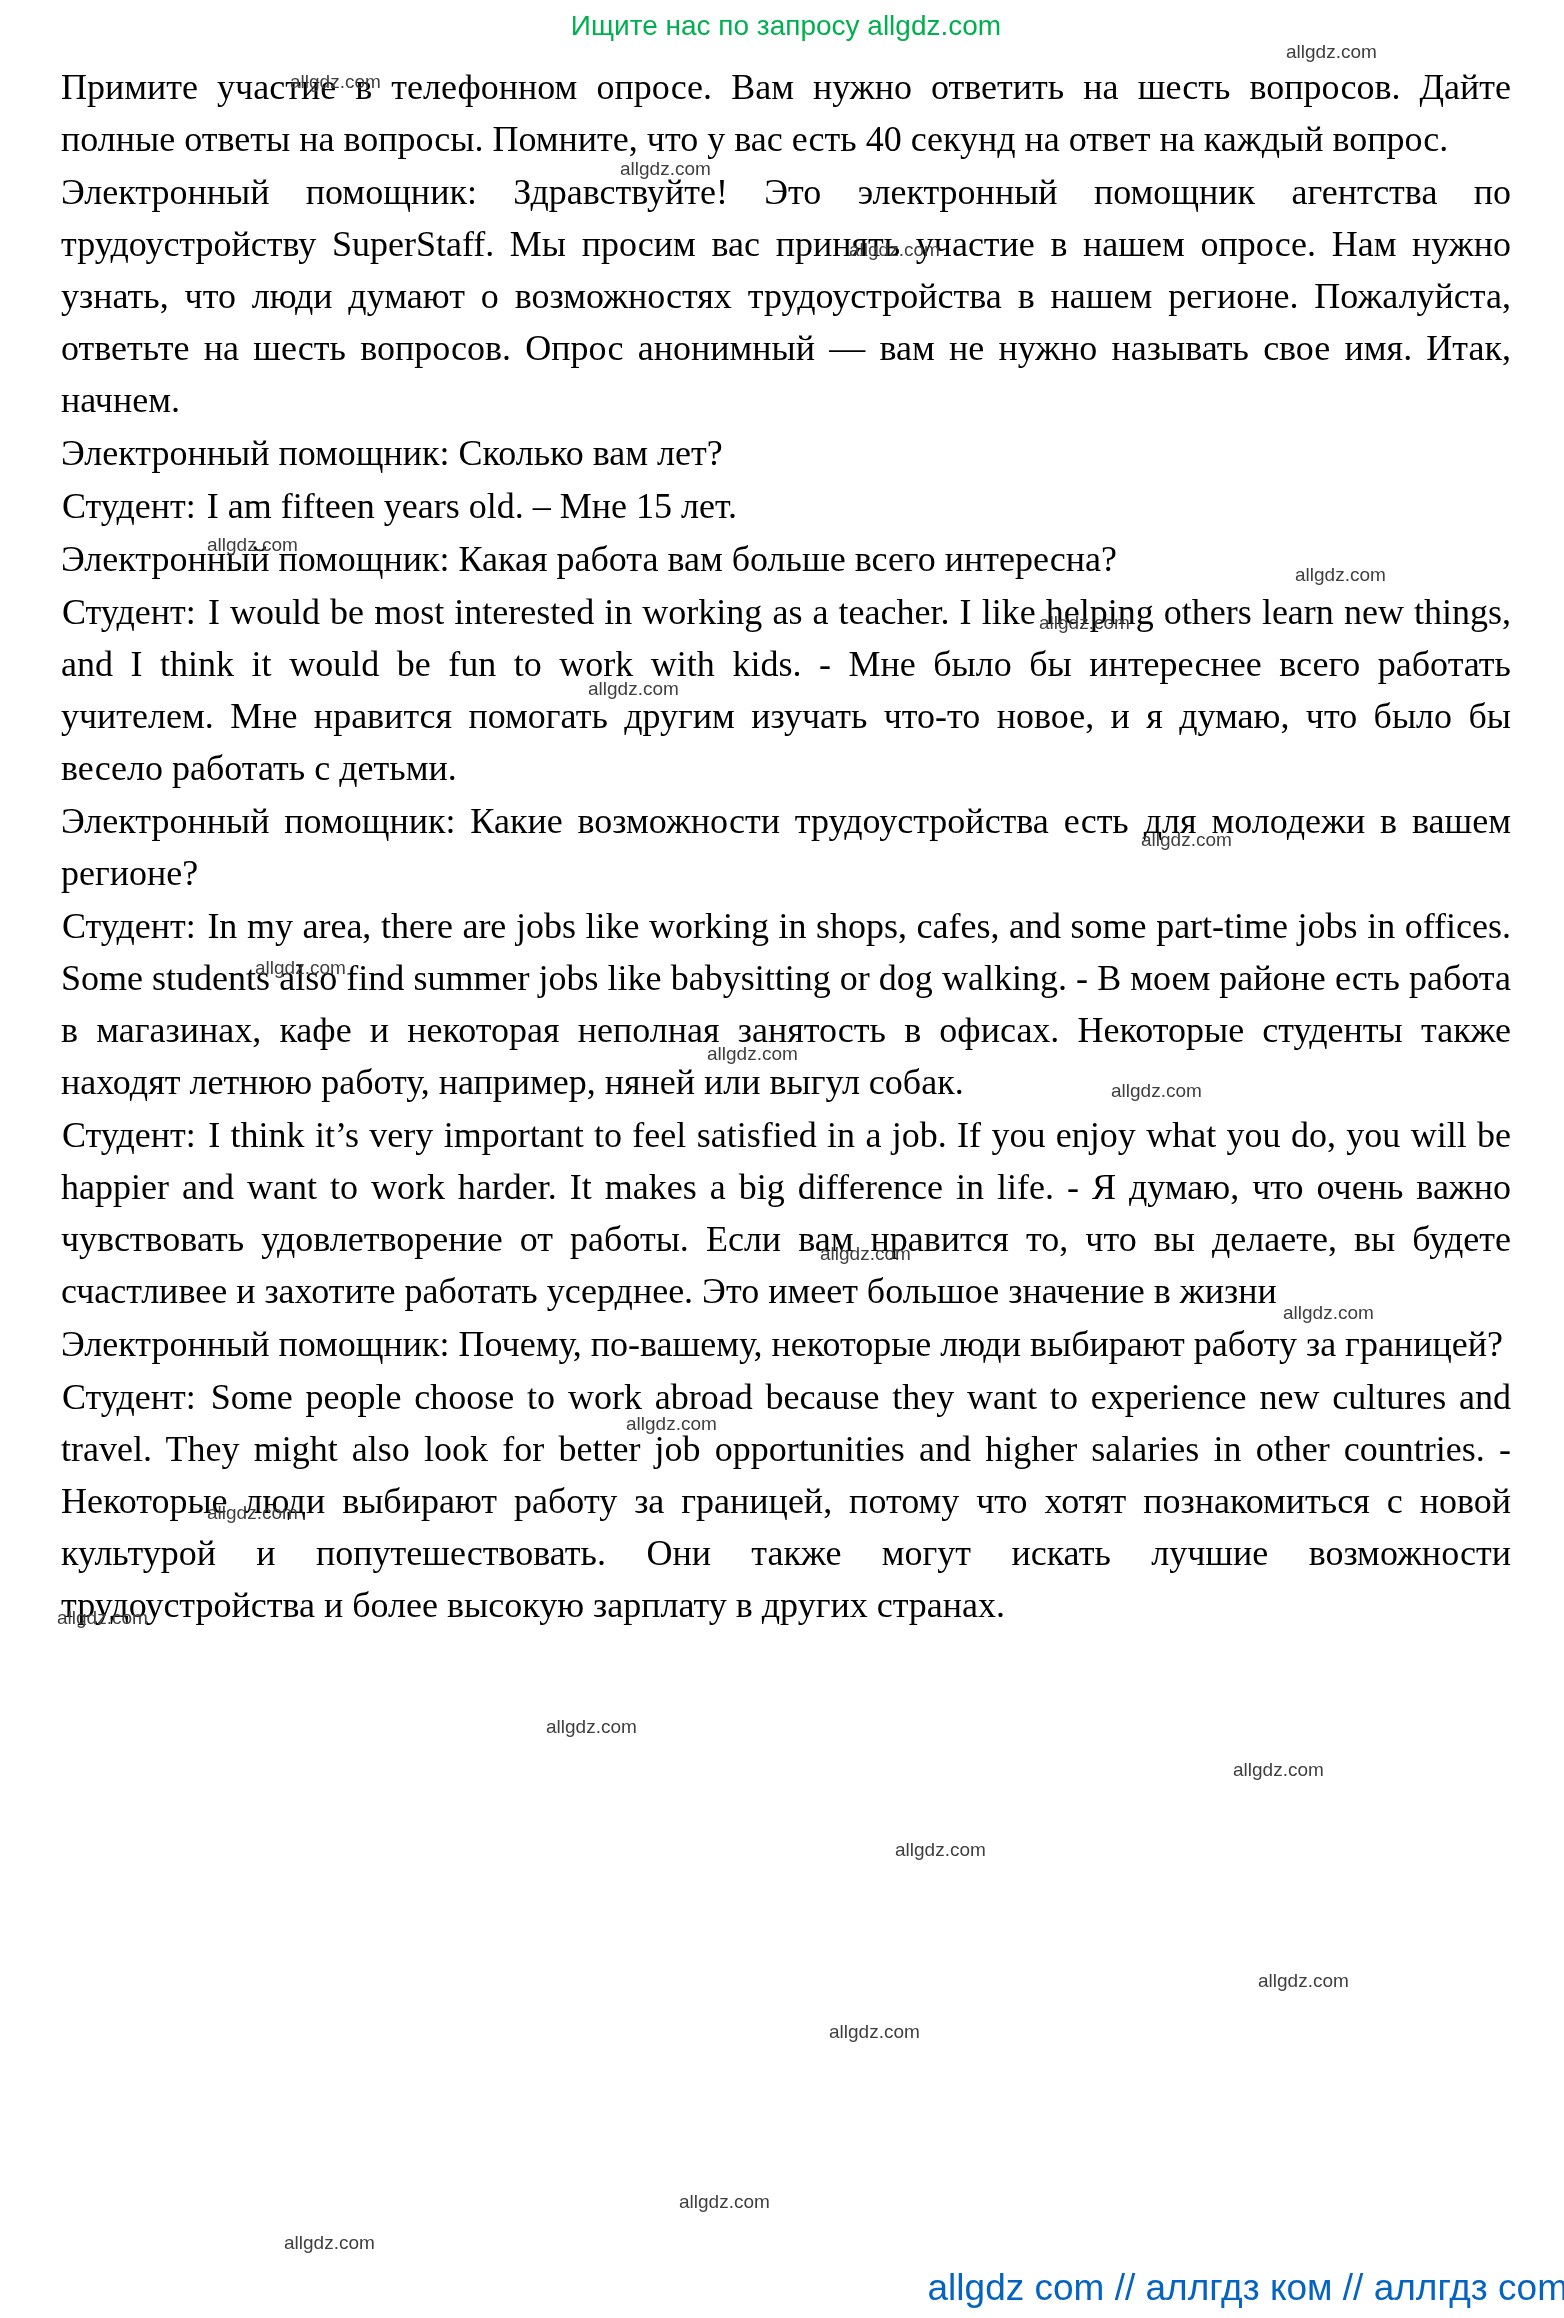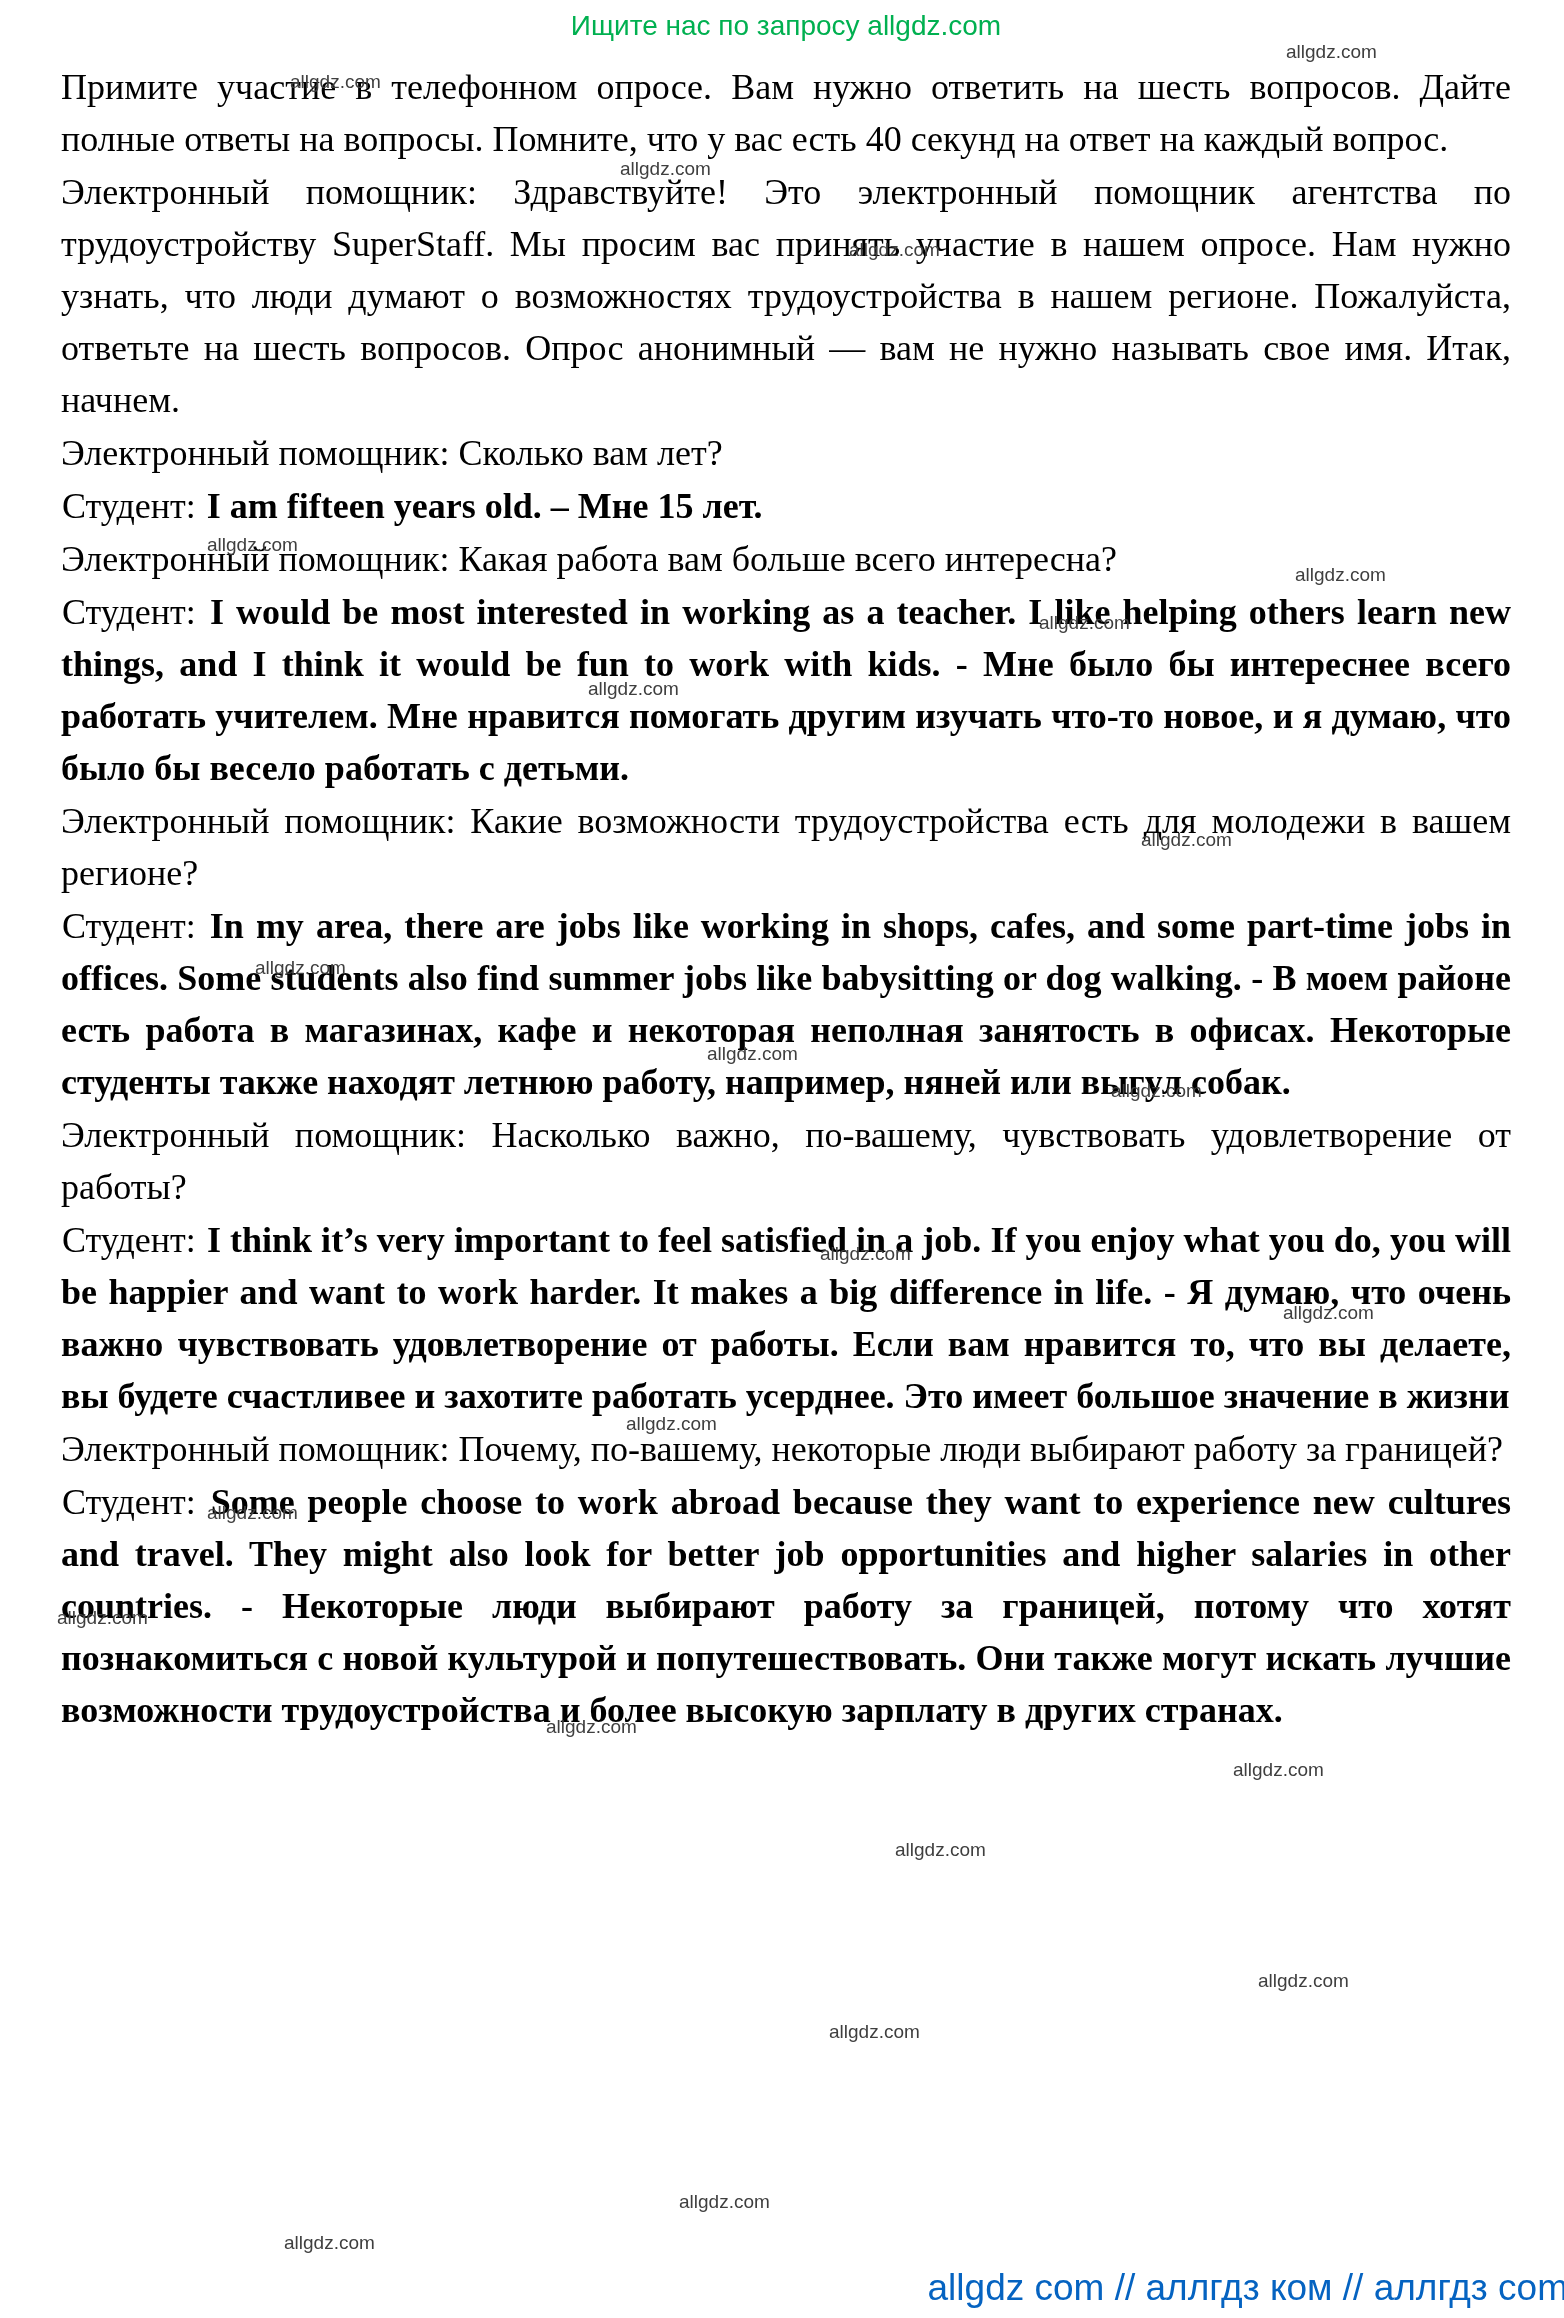--- a/index.html
+++ b/index.html
@@ -38,21 +38,21 @@
   }
 
   .title {
     font-size: 39px;
     font-weight: bold;
     text-align: left;
     line-height: 52px;
   }
 
   .para { text-align: justify; }
-  .para b { font-weight: bold; }
+  .para b { font-weight: normal; }
 
   .wm {
     position: absolute;
     font-family: "Liberation Sans", sans-serif;
     font-size: 19px;
     color: var(--watermark-gray, #3f3f3f);
     white-space: nowrap;
   }
 
   .footer {
@@ -81,21 +81,20 @@
 
     <p class="para">Электронный помощник: Сколько вам лет?</p>
     <p class="para"><span>Студент: </span><b>I am fifteen years old. – Мне 15 лет.</b></p>
 
     <p class="para">Электронный помощник: Какая работа вам больше всего интересна?</p>
     <p class="para"><span>Студент: </span><b>I would be most interested in working as a teacher. I like helping others learn new things, and I think it would be fun to work with kids. - Мне было бы интереснее всего работать учителем. Мне нравится помогать другим изучать что-то новое, и я думаю, что было бы весело работать с детьми.</b></p>
 
     <p class="para">Электронный помощник: Какие возможности трудоустройства есть для молодежи в вашем регионе?</p>
     <p class="para"><span>Студент: </span><b>In my area, there are jobs like working in shops, cafes, and some part-time jobs in offices. Some students also find summer jobs like babysitting or dog walking. - В моем районе есть работа в магазинах, кафе и некоторая неполная занятость в офисах. Некоторые студенты также находят летнюю работу, например, няней или выгул собак.</b></p>
 
-    <p class="para">Электронный помощник: Насколько важно, по-вашему, чувствовать удовлетворение от работы?</p>
     <p class="para"><span>Студент: </span><b>I think it’s very important to feel satisfied in a job. If you enjoy what you do, you will be happier and want to work harder. It makes a big difference in life. - Я думаю, что очень важно чувствовать удовлетворение от работы. Если вам нравится то, что вы делаете, вы будете счастливее и захотите работать усерднее. Это имеет большое значение в жизни</b></p>
 
     <p class="para">Электронный помощник: Почему, по-вашему, некоторые люди выбирают работу за границей?</p>
     <p class="para"><span>Студент: </span><b>Some people choose to work abroad because they want to experience new cultures and travel. They might also look for better job opportunities and higher salaries in other countries. - Некоторые люди выбирают работу за границей, потому что хотят познакомиться с новой культурой и попутешествовать. Они также могут искать лучшие возможности трудоустройства и более высокую зарплату в других странах.</b></p>
   </div>
 
   <div>
     <span class="wm" style="left:1282px; top:37px">allgdz.com</span>
     <span class="wm" style="left:286px;  top:67px">allgdz.com</span>
     <span class="wm" style="left:616px;  top:154px">allgdz.com</span>

